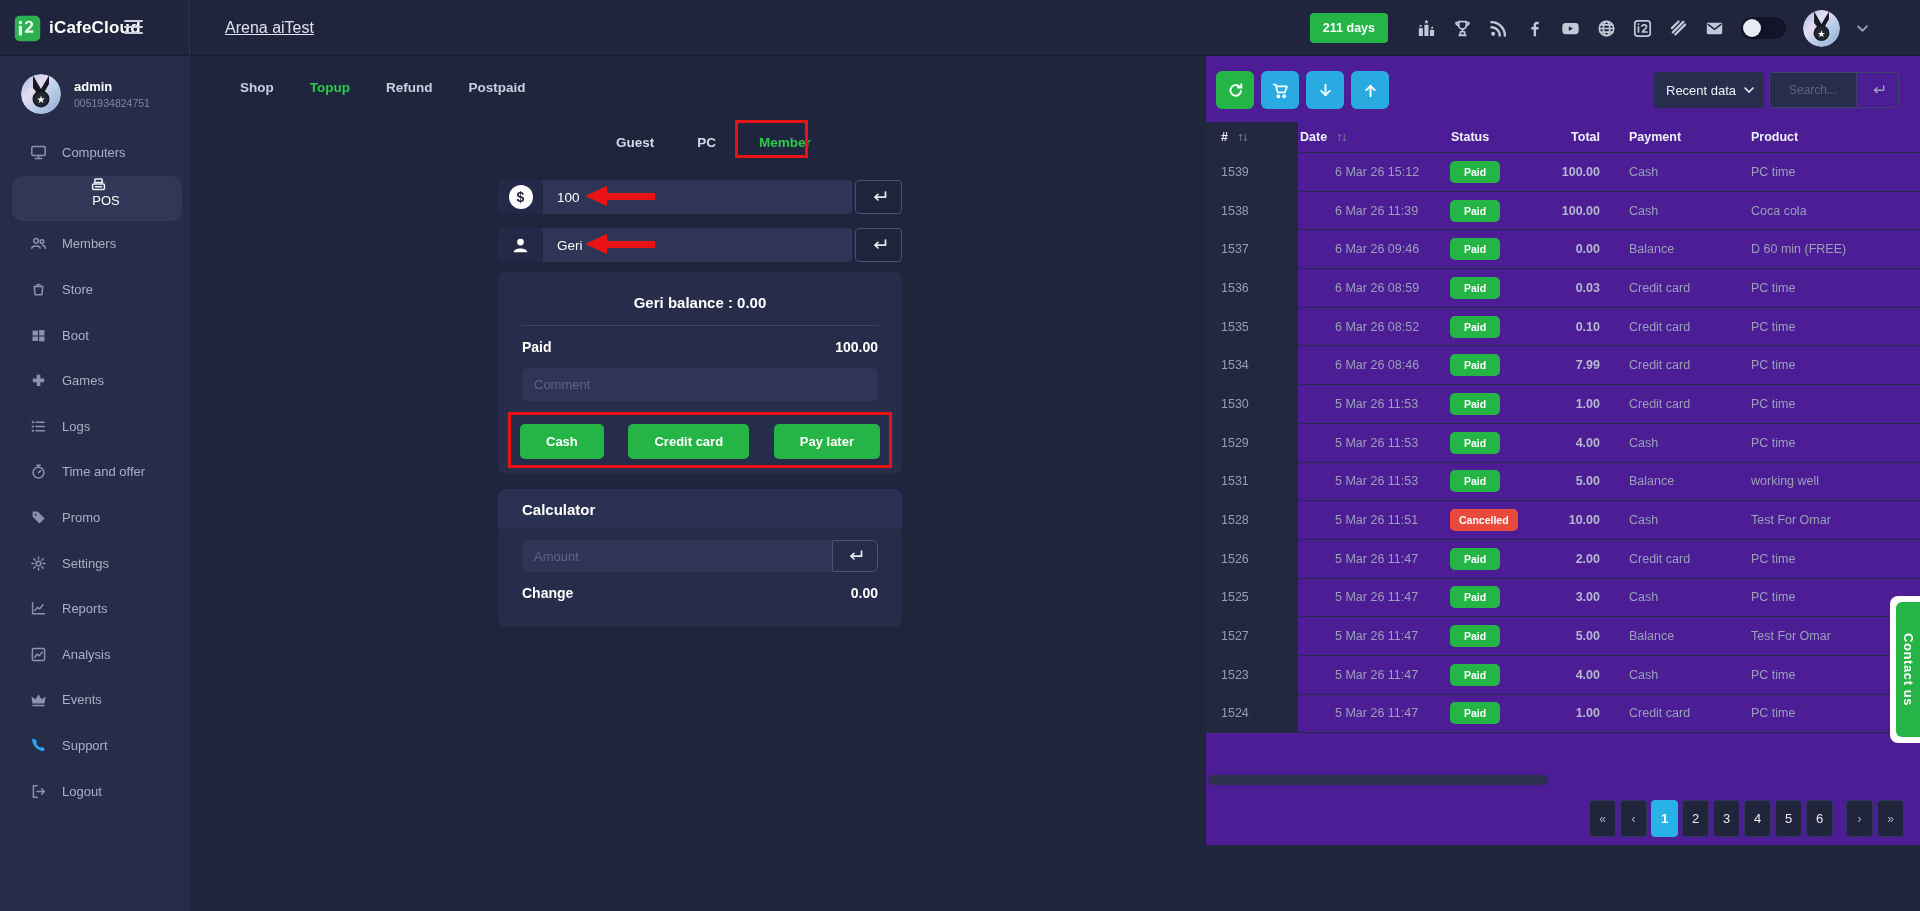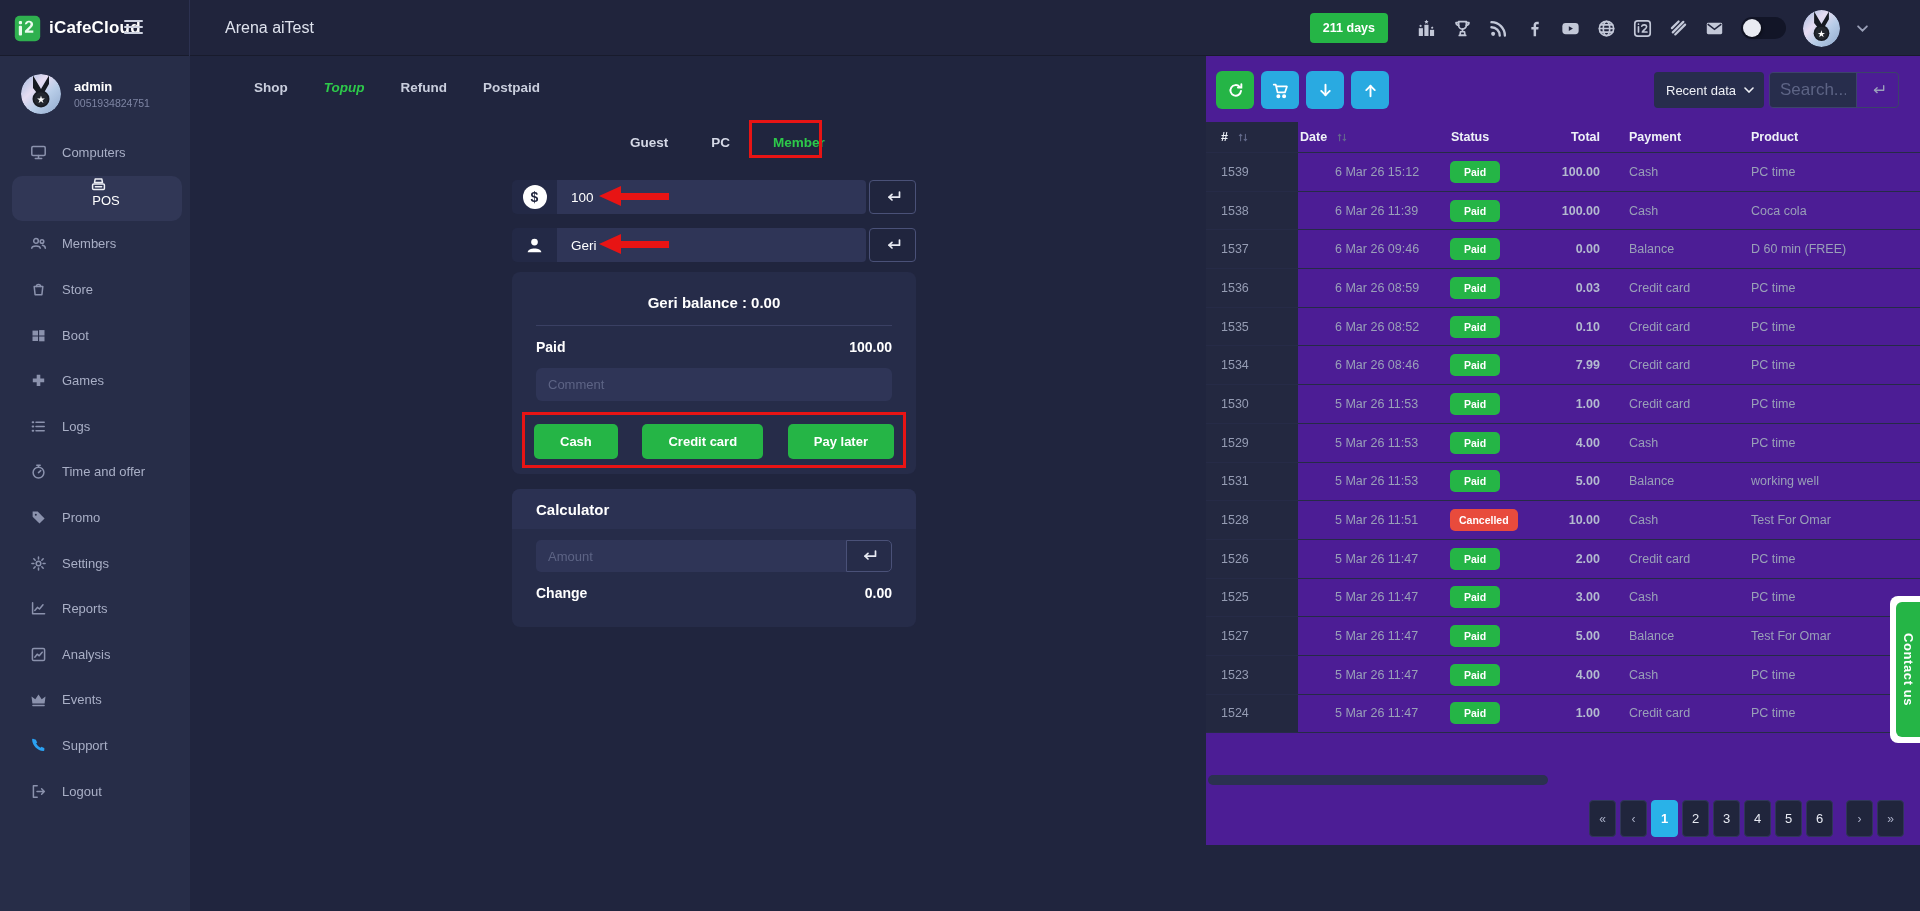--- a/index.html
+++ b/index.html
@@ -12,21 +12,21 @@
     --support-blue:#2ba1f2;
   }
   svg{display:block}
   
   .topbar{position:absolute;left:0;top:0;width:1920px;height:56px;background:#20243c;border-bottom:1px solid #181b2c;z-index:5;}
   .brand-zone{position:absolute;left:0;top:0;width:190px;height:56px;border-right:1px solid #2c3150;display:flex;align-items:center;padding-left:14px;gap:8px;}
   .brand-logo{width:27px;height:27px;}
   .brand-name{color:#fff;font-size:17px;font-weight:700;letter-spacing:.2px;}
   .burger{position:absolute;left:124px;top:20px;width:19px;cursor:pointer;}
   .burger span{display:block;height:2.4px;background:#cdd2e0;margin-bottom:3.4px;border-radius:1px;}
-  .page-title{position:absolute;left:225px;top:19px;font-size:16px;color:#dfe3ee;}
+  .page-title{position:absolute;left:225px;top:19px;font-size:16px;color:#dfe3ee;text-decoration:underline;}
   .tb-right{position:absolute;right:52px;top:0;height:56px;display:flex;align-items:center;gap:17px;}
   .days-badge{background:var(--accent-green);color:#fff;font-size:12.5px;font-weight:700;padding:8px 13px;border-radius:4px;margin-right:12px;cursor:pointer;}
   .tb-ic{width:19px;height:19px;color:#c3c8d8;cursor:pointer;display:flex;align-items:center;}
   .tb-ic svg{width:19px;height:19px;}
   .toggle{width:45px;height:22px;background:#121527;border-radius:11px;position:relative;cursor:pointer;}
   .toggle .knob{position:absolute;left:2px;top:2px;width:18px;height:18px;border-radius:50%;background:#e9ebf2;box-shadow:1px 1px 3px rgba(0,0,0,.5);}
   .tb-avatar{width:37px;height:37px;border-radius:50%;overflow:hidden;cursor:pointer;}
   .tb-chev{color:#9aa0b8;}
   
   .sidebar{position:absolute;left:0;top:56px;width:190px;bottom:0;background:#272d48;z-index:4;}
@@ -35,24 +35,24 @@
   .user-name{color:#fff;font-size:13px;font-weight:700;}
   .user-id{color:#7e85a3;font-size:10.5px;margin-top:3px;}
   .menu{margin-top:14px;}
   .side-item{height:45.6px;display:flex;align-items:center;padding-left:30px;color:#a9afc6;font-size:13px;cursor:pointer;}
   .side-item.active{background:#313756;margin:0 8px 0 12px;padding-left:18px;border-radius:10px;color:#fff;flex-direction:column;}
   .side-ic{width:17px;height:17px;margin-right:15px;color:#8b92ad;display:flex;align-items:center;}
   .side-ic svg{width:17px;height:17px;}
   .side-item.active .side-ic{color:#eef0f6;}
   .side-ic.blue{color:var(--support-blue);}
   
-  .content{position:absolute;left:204px;top:56px;width:1016px;bottom:0;}
+  .content{position:absolute;left:190px;top:56px;width:1016px;bottom:0;}
   .main-tabs{position:absolute;left:48px;top:22px;display:flex;gap:32px;}
   .main-tab{font-size:13.5px;font-weight:600;color:#c9cedd;cursor:pointer;padding:2px 2px;}
-  .main-tab.active{color:var(--text-green);font-style:italic;}
+  .main-tab.active{color:var(--text-green);}
   .sub-tabs{position:absolute;left:411px;top:79px;display:flex;gap:43px;margin-left:15px;}
   .sub-tab{font-size:13.5px;font-weight:600;color:#d5d9e6;cursor:pointer;}
   .sub-tab.active{color:var(--text-green);}
   .inp-row{position:absolute;left:308px;width:404px;height:34px;display:flex;align-items:stretch;}
   .inp-row.r1{top:124px;} .inp-row.r2{top:172px;}
   .inp-icon{width:45px;background:#232946;border-radius:5px 0 0 5px;display:flex;align-items:center;justify-content:center;}
   .dollar-badge{width:24px;height:24px;border-radius:50%;background:#fff;color:#20253e;font-weight:700;font-size:14px;display:flex;align-items:center;justify-content:center;}
   .person-ic svg{width:19px;height:19px;fill:#fff;}
   .inp-field{flex:1;background:#2f3557;border:none;outline:none;color:#fff;font-size:13.5px;padding:0 14px;font-family:inherit;border-radius:0 4px 4px 0;}
   .enter-btn{width:47px;margin-left:3px;background:transparent;border:1px solid #4a5178;border-radius:4px;color:#e8eaf2;display:flex;align-items:center;justify-content:center;cursor:pointer;}
@@ -81,21 +81,21 @@
   .anno-arrow::before{content:'';position:absolute;left:0;top:0;border-top:10px solid transparent;border-bottom:10px solid transparent;border-right:22px solid var(--annotation-red);}
   .anno-arrow::after{content:'';position:absolute;left:20px;right:0;top:6.5px;height:7px;background:var(--annotation-red);}
   
   .panel{position:absolute;left:1206px;top:56px;width:714px;height:789px;background:#4c1d95;}
   .ptools{position:absolute;top:15px;left:10px;display:flex;gap:7px;}
   .tool-btn{width:38px;height:38px;border:none;border-radius:6px;display:flex;align-items:center;justify-content:center;color:#fff;cursor:pointer;background:var(--accent-blue);}
   .tool-btn.green{background:var(--accent-green);}
   .tool-btn svg{width:17px;height:17px;}
   .filter-select{position:absolute;top:16px;left:448px;width:110px;height:36px;background:#272d4c;border-radius:4px;display:flex;align-items:center;justify-content:space-between;padding:0 10px 0 12px;color:#eef0f6;font-size:13px;cursor:pointer;}
   .search-wrap{position:absolute;top:16px;left:563px;width:130px;height:36px;border:1px solid #3c436a;border-radius:4px;display:flex;overflow:hidden;}
-  .search-input{flex:1;min-width:0;background:#272d4c;border:none;outline:none;padding:0 10px;font-size:17px;color:#cfd3e3;font-family:inherit;text-align:center;}
+  .search-input{flex:1;min-width:0;background:#272d4c;border:none;outline:none;padding:0 10px;font-size:12px;color:#cfd3e3;font-family:inherit;text-align:center;}
   .search-enter{width:42px;background:transparent;border:none;border-left:1px solid #3c436a;color:#9aa1bb;display:flex;align-items:center;justify-content:center;cursor:pointer;}
   .search-enter svg{width:16px;height:14px;}
   .grid-cols{display:grid;grid-template-columns:92px 149px 108px 53px 130px 1fr;}
   .thead{position:absolute;top:66px;left:0;right:0;height:30px;align-items:center;font-size:12.5px;font-weight:700;color:#eef1f7;}
   .th{display:flex;align-items:center;}
   .th.h-id{padding-left:15px;background:#232840;height:100%;}
   .th.h-date{padding-left:2px;} .th.h-status{padding-left:4px;}
   .th.h-total{justify-content:flex-end;padding-right:8px;}
   .th.h-pay{padding-left:21px;} .th.h-prod{padding-left:13px;}
   .sort-ic{margin-left:9px;color:#646b8c;display:flex;} .sort-ic svg{width:12px;height:11px;}

